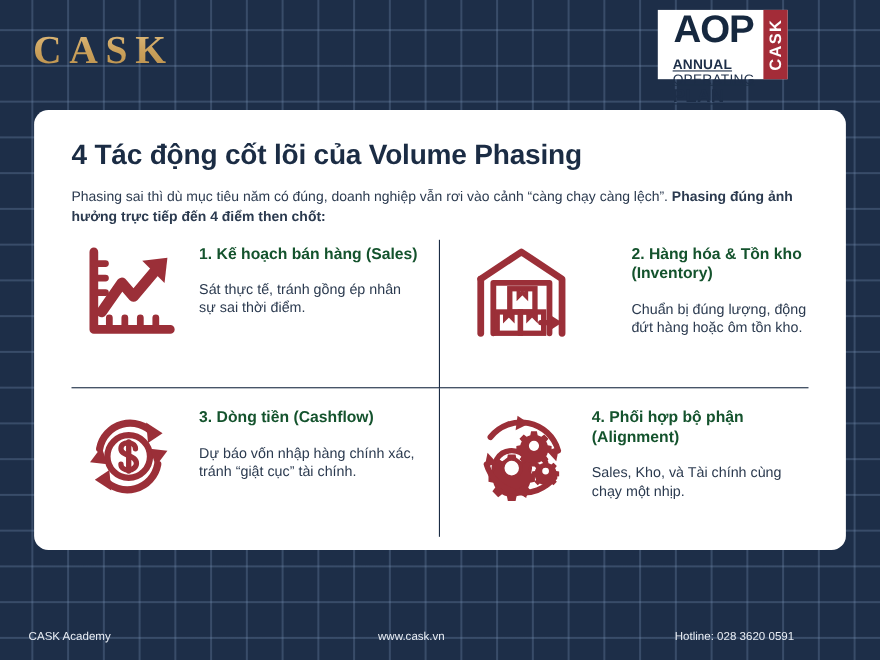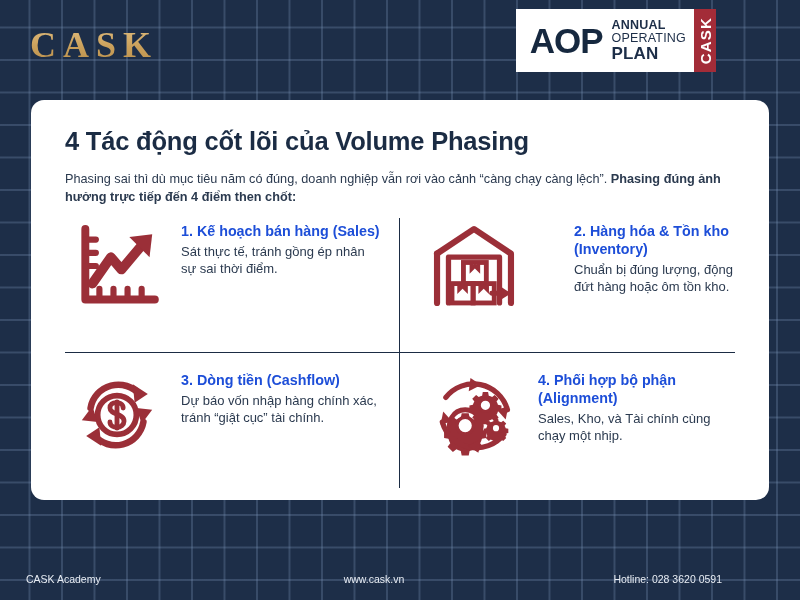--- a/index.html
+++ b/index.html
@@ -34,29 +34,29 @@
     -webkit-background-clip:text; background-clip:text;
     -webkit-text-fill-color:transparent; color:transparent;
     font-family:"Liberation Serif", serif;
   }
   #aop-logo {
     position:absolute; right:8px; top:9px;
     height:63px; display:flex; align-items:stretch;
     background:#ffffff;
   }
   #aop-main {
-    display:flex; align-items:center; padding:0 8px 0 14px; gap:9px;
+    display:flex; align-items:center; padding:0 8px 0 14px; gap:9px;flex-direction:column;
   }
   #aop-word {
     font-size:35px; font-weight:bold; color:#16283f; letter-spacing:-1px;
     line-height:1;
   }
   #aop-sub {
     display:flex; flex-direction:column; justify-content:center;
-    color:#1d2e48; line-height:1.02; text-align:left;
+    color:#1d2e48; line-height:1.02; text-align:left;text-decoration:underline;
   }
   #aop-sub .l1 { font-size:12.5px; font-weight:bold; letter-spacing:0.2px; }
   #aop-sub .l2 { font-size:12.5px; font-weight:normal; letter-spacing:0.2px; }
   #aop-sub .l3 { font-size:17px; font-weight:bold; letter-spacing:0.2px; }
   #aop-strip {
     width:22px; background:#a32c38; color:#fff;
     display:flex; align-items:center; justify-content:center;
   }
   #aop-strip span {
     writing-mode:vertical-rl; transform:rotate(180deg);
@@ -87,24 +87,24 @@
     display:grid; grid-template-columns:1fr 1fr; grid-template-rows:1fr 1fr;
   }
   .quad { display:flex; align-items:flex-start; gap:12px; }
   .q1 { padding:2px 18px 12px 0; border-right:1.4px solid #1b2c44; border-bottom:1.4px solid #1b2c44; }
   .q2 { padding:2px 0 12px 22px; border-bottom:1.4px solid #1b2c44;gap:48px; }
   .q3 { padding:16px 18px 0 0; border-right:1.4px solid #1b2c44; }
   .q4 { padding:16px 0 0 22px; }
   .q-icon { flex:0 0 auto; width:104px; display:flex; justify-content:center; padding-top:2px; }
   .q-text { flex:1 1 auto; padding-top:2px; }
   .q-head {
-    font-size:14.3px; font-weight:bold; color:#1d4ed8; line-height:1.26;
+    font-size:14.3px; font-weight:bold; color:#14532d; line-height:1.26;
   }
   .q-body {
-    margin-top:3px; font-size:13px; color:#2b3a4f; line-height:1.33;
+    margin-top:14px; font-size:13px; color:#2b3a4f; line-height:1.33;
   }
 
   
   #footer {
     position:absolute; left:0; bottom:0; width:748px; height:42px;
     display:flex; align-items:center; z-index:5;
     font-size:10.5px; color:#e8edf4;
   }
   #footer .left  { position:absolute; left:26px; }
   #footer .mid   { position:absolute; left:50%; transform:translateX(-50%); }

